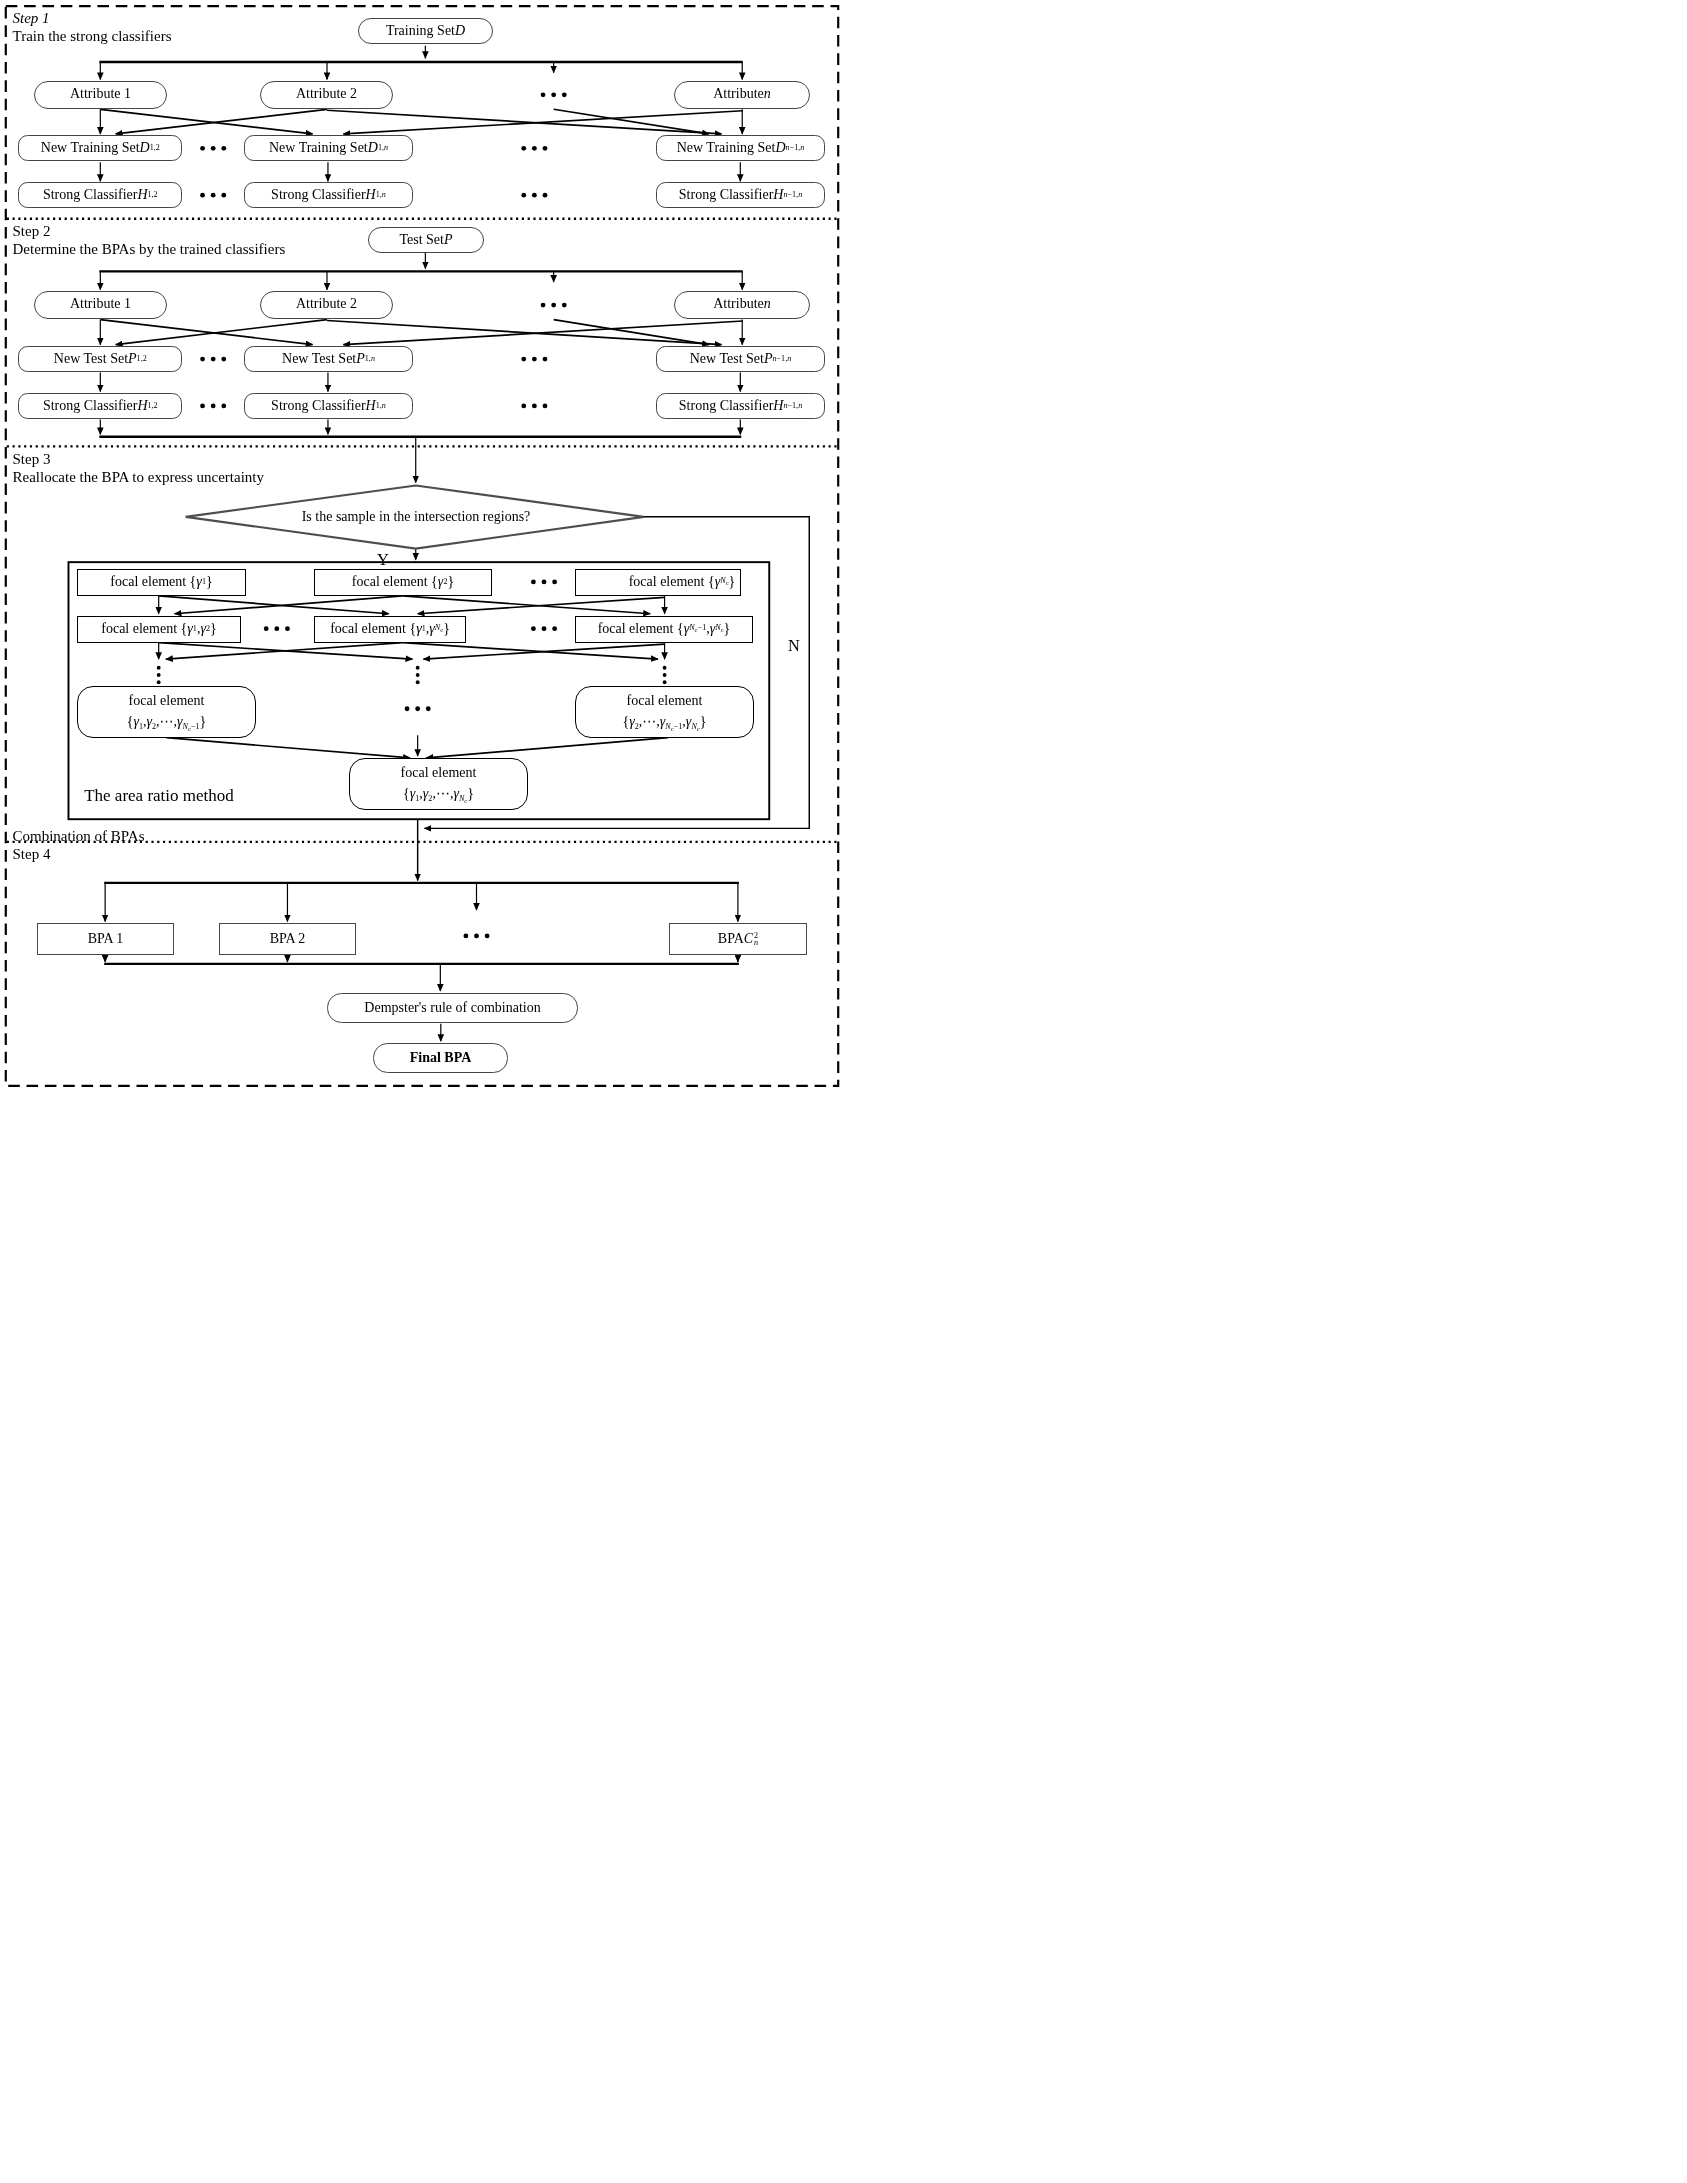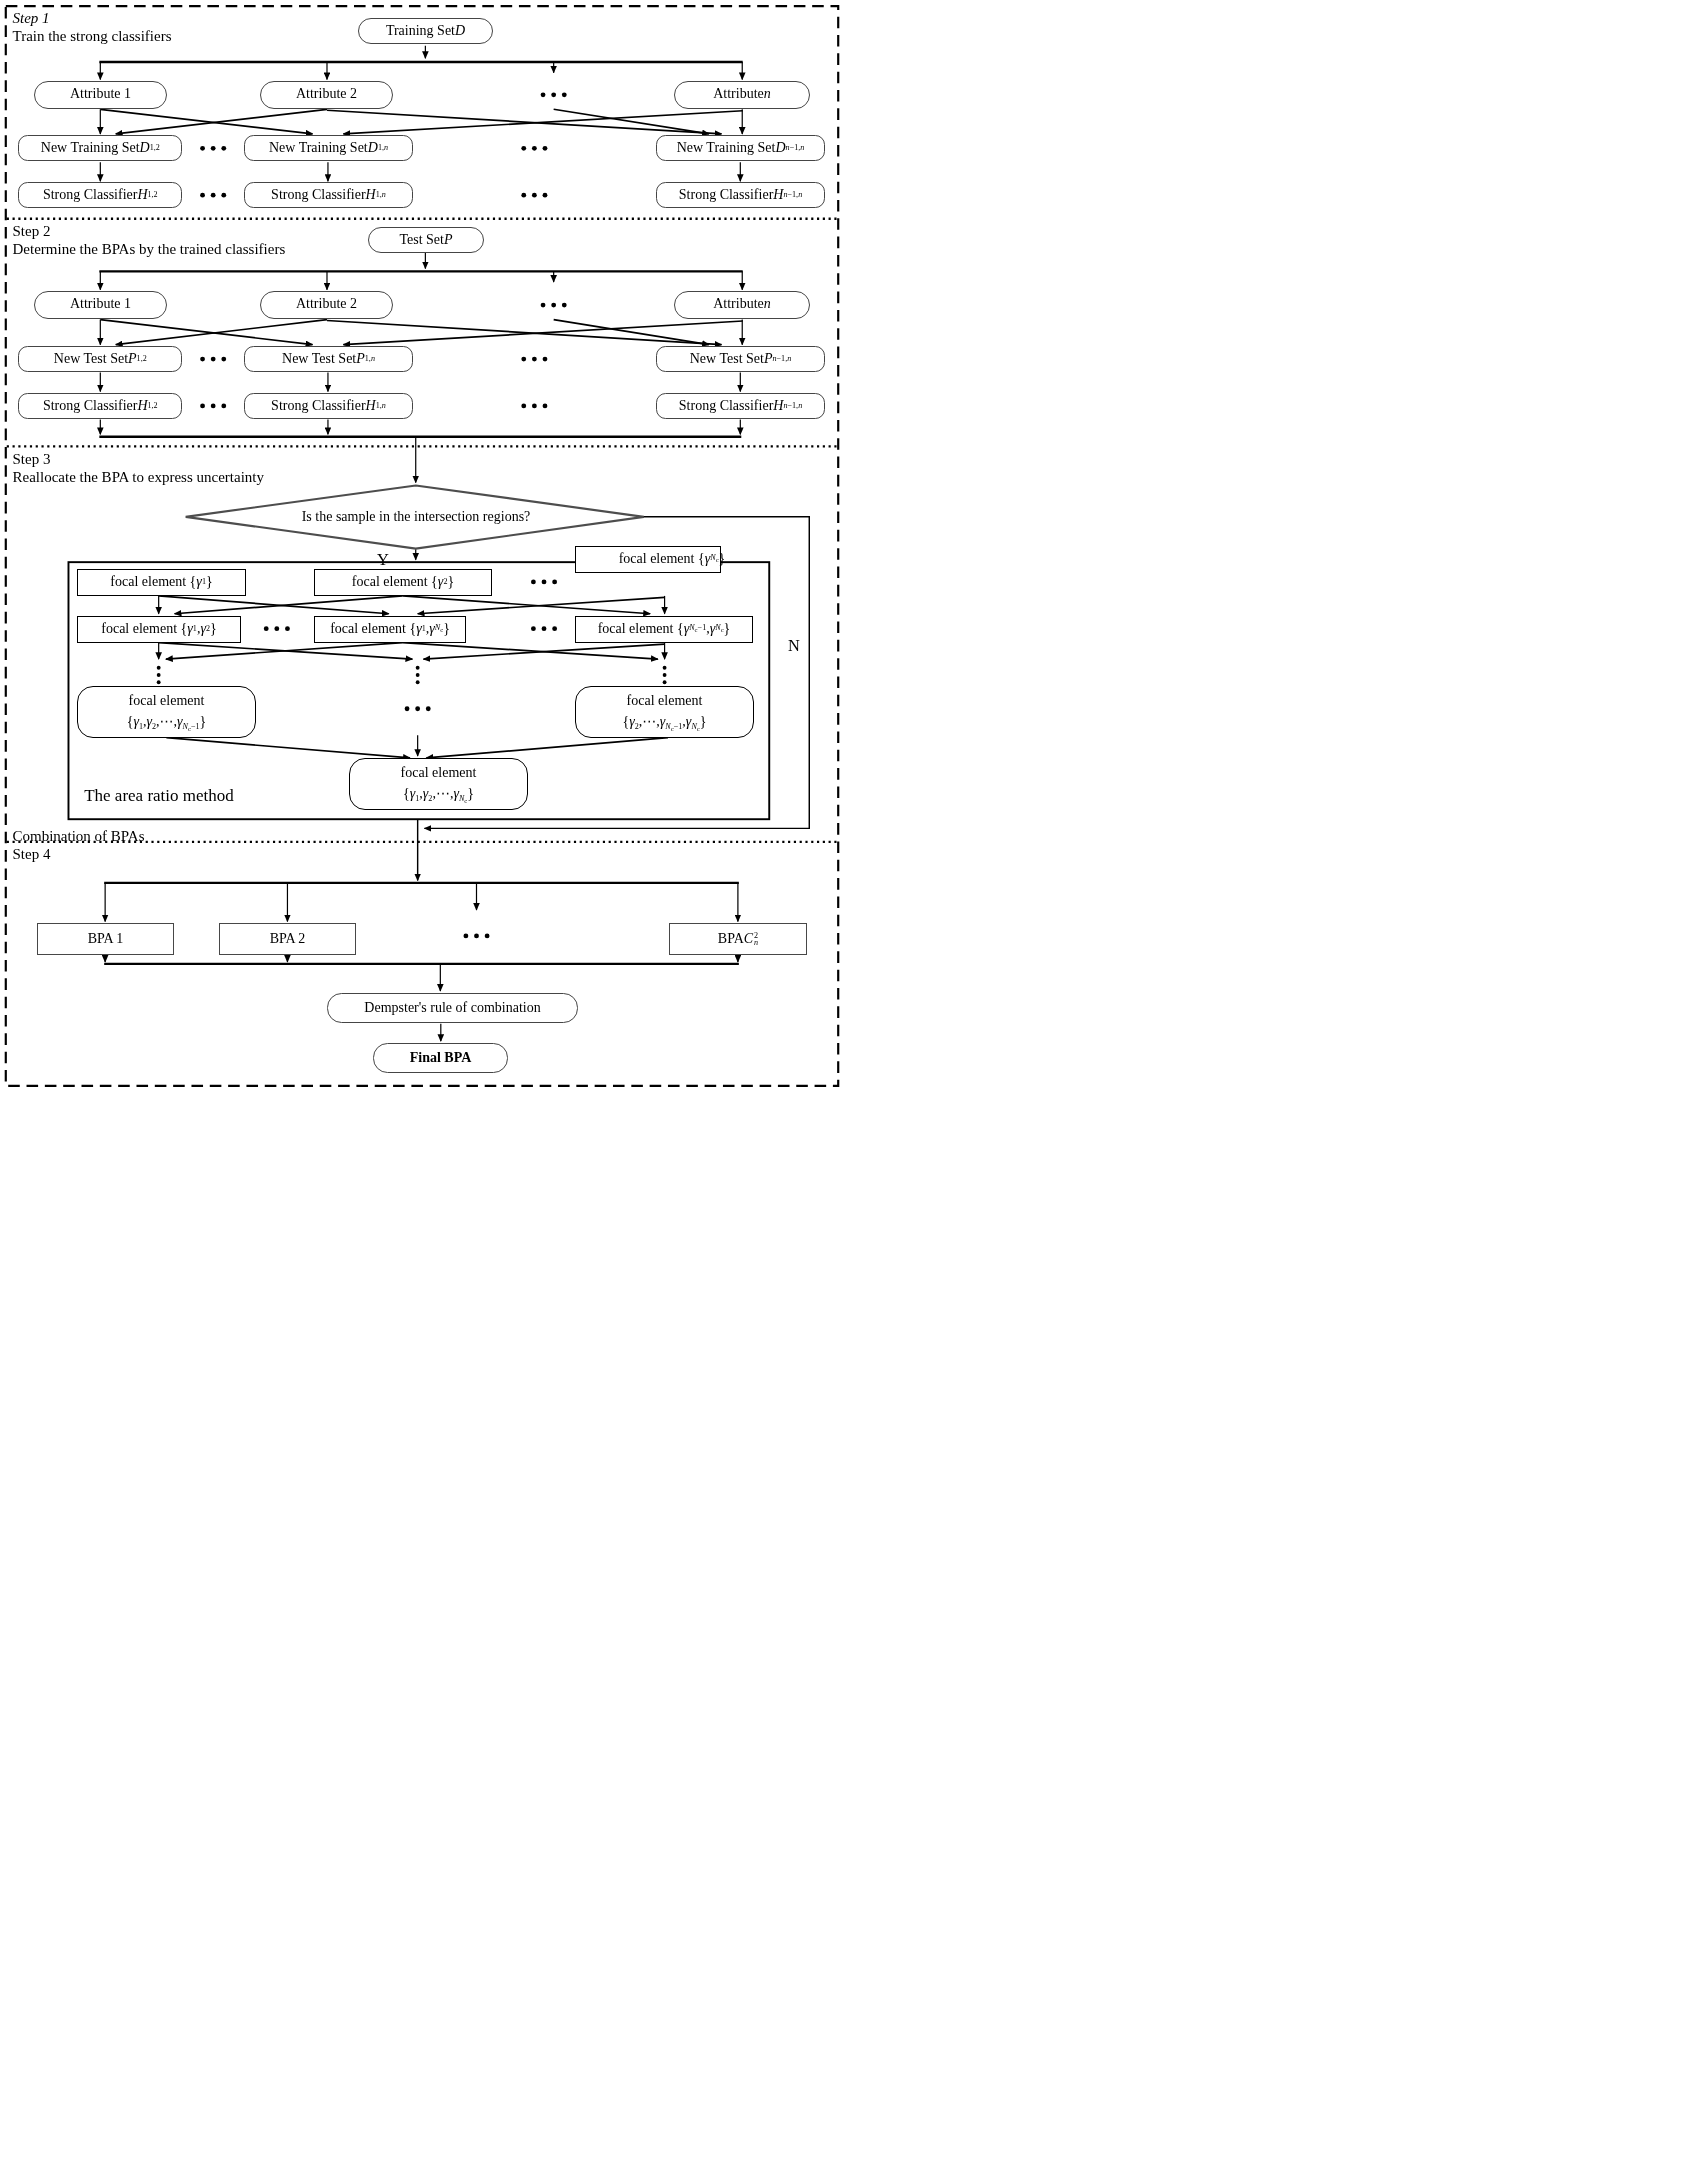--- a/index.html
+++ b/index.html
@@ -224,21 +224,21 @@
   <div class="node pill" style="left:18.3px;top:393px;width:164px;height:26px;">Strong Classifier <i>H</i><sub>1,2</sub></div>
   <div class="node pill" style="left:244px;top:393px;width:169px;height:26px;">Strong Classifier <i>H</i><sub>1,<i>n</i></sub></div>
   <div class="node pill" style="left:656px;top:393px;width:169px;height:26px;">Strong Classifier <i>H</i><sub><i>n</i>−1,<i>n</i></sub></div>
 
   <div class="node dtext" style="left:257px;top:501px;width:318px;height:32px;">Is the sample in the intersection regions?</div>
   <div class="branch" style="left:377px;top:550px;">Y</div>
   <div class="branch" style="left:788px;top:636px;">N</div>
 
   <div class="node fbox" style="left:77px;top:569px;width:169px;height:26.5px;">focal element {<i>γ</i><sub>1</sub>}</div>
   <div class="node fbox" style="left:314px;top:569px;width:178px;height:26.5px;">focal element {<i>γ</i><sub>2</sub>}</div>
-  <div class="node fbox" style="left:575px;top:546px;width:146px;height:26.5px;padding-left:48px;">focal element {<i>γ</i><sub><i>N</i><sub>c</sub></sub>}</div>
+  <div class="node fbox" style="left:575px;top:569px;width:166px;height:26.5px;padding-left:48px;">focal element {<i>γ</i><sub><i>N</i><sub>c</sub></sub>}</div>
 
   <div class="node fbox" style="left:77px;top:616px;width:164px;height:26.5px;">focal element {<i>γ</i><sub>1</sub>,<i>γ</i><sub>2</sub>}</div>
   <div class="node fbox" style="left:314px;top:616px;width:152px;height:26.5px;">focal element {<i>γ</i><sub>1</sub>,<i>γ</i><sub><i>N</i><sub>c</sub></sub>}</div>
   <div class="node fbox" style="left:575px;top:616px;width:178px;height:26.5px;">focal element {<i>γ</i><sub><i>N</i><sub>c</sub>−1</sub>,<i>γ</i><sub><i>N</i><sub>c</sub></sub>}</div>
 
   <div class="node fbox fbox2" style="left:77px;top:686px;width:179px;height:52px;">
     <div>focal element</div>
     <div>{<i>γ</i><sub>1</sub>,<i>γ</i><sub>2</sub>,⋯,<i>γ</i><sub><i>N</i><sub>c</sub>−1</sub>}</div>
   </div>
   <div class="node fbox fbox2" style="left:575px;top:686px;width:179px;height:52px;">

